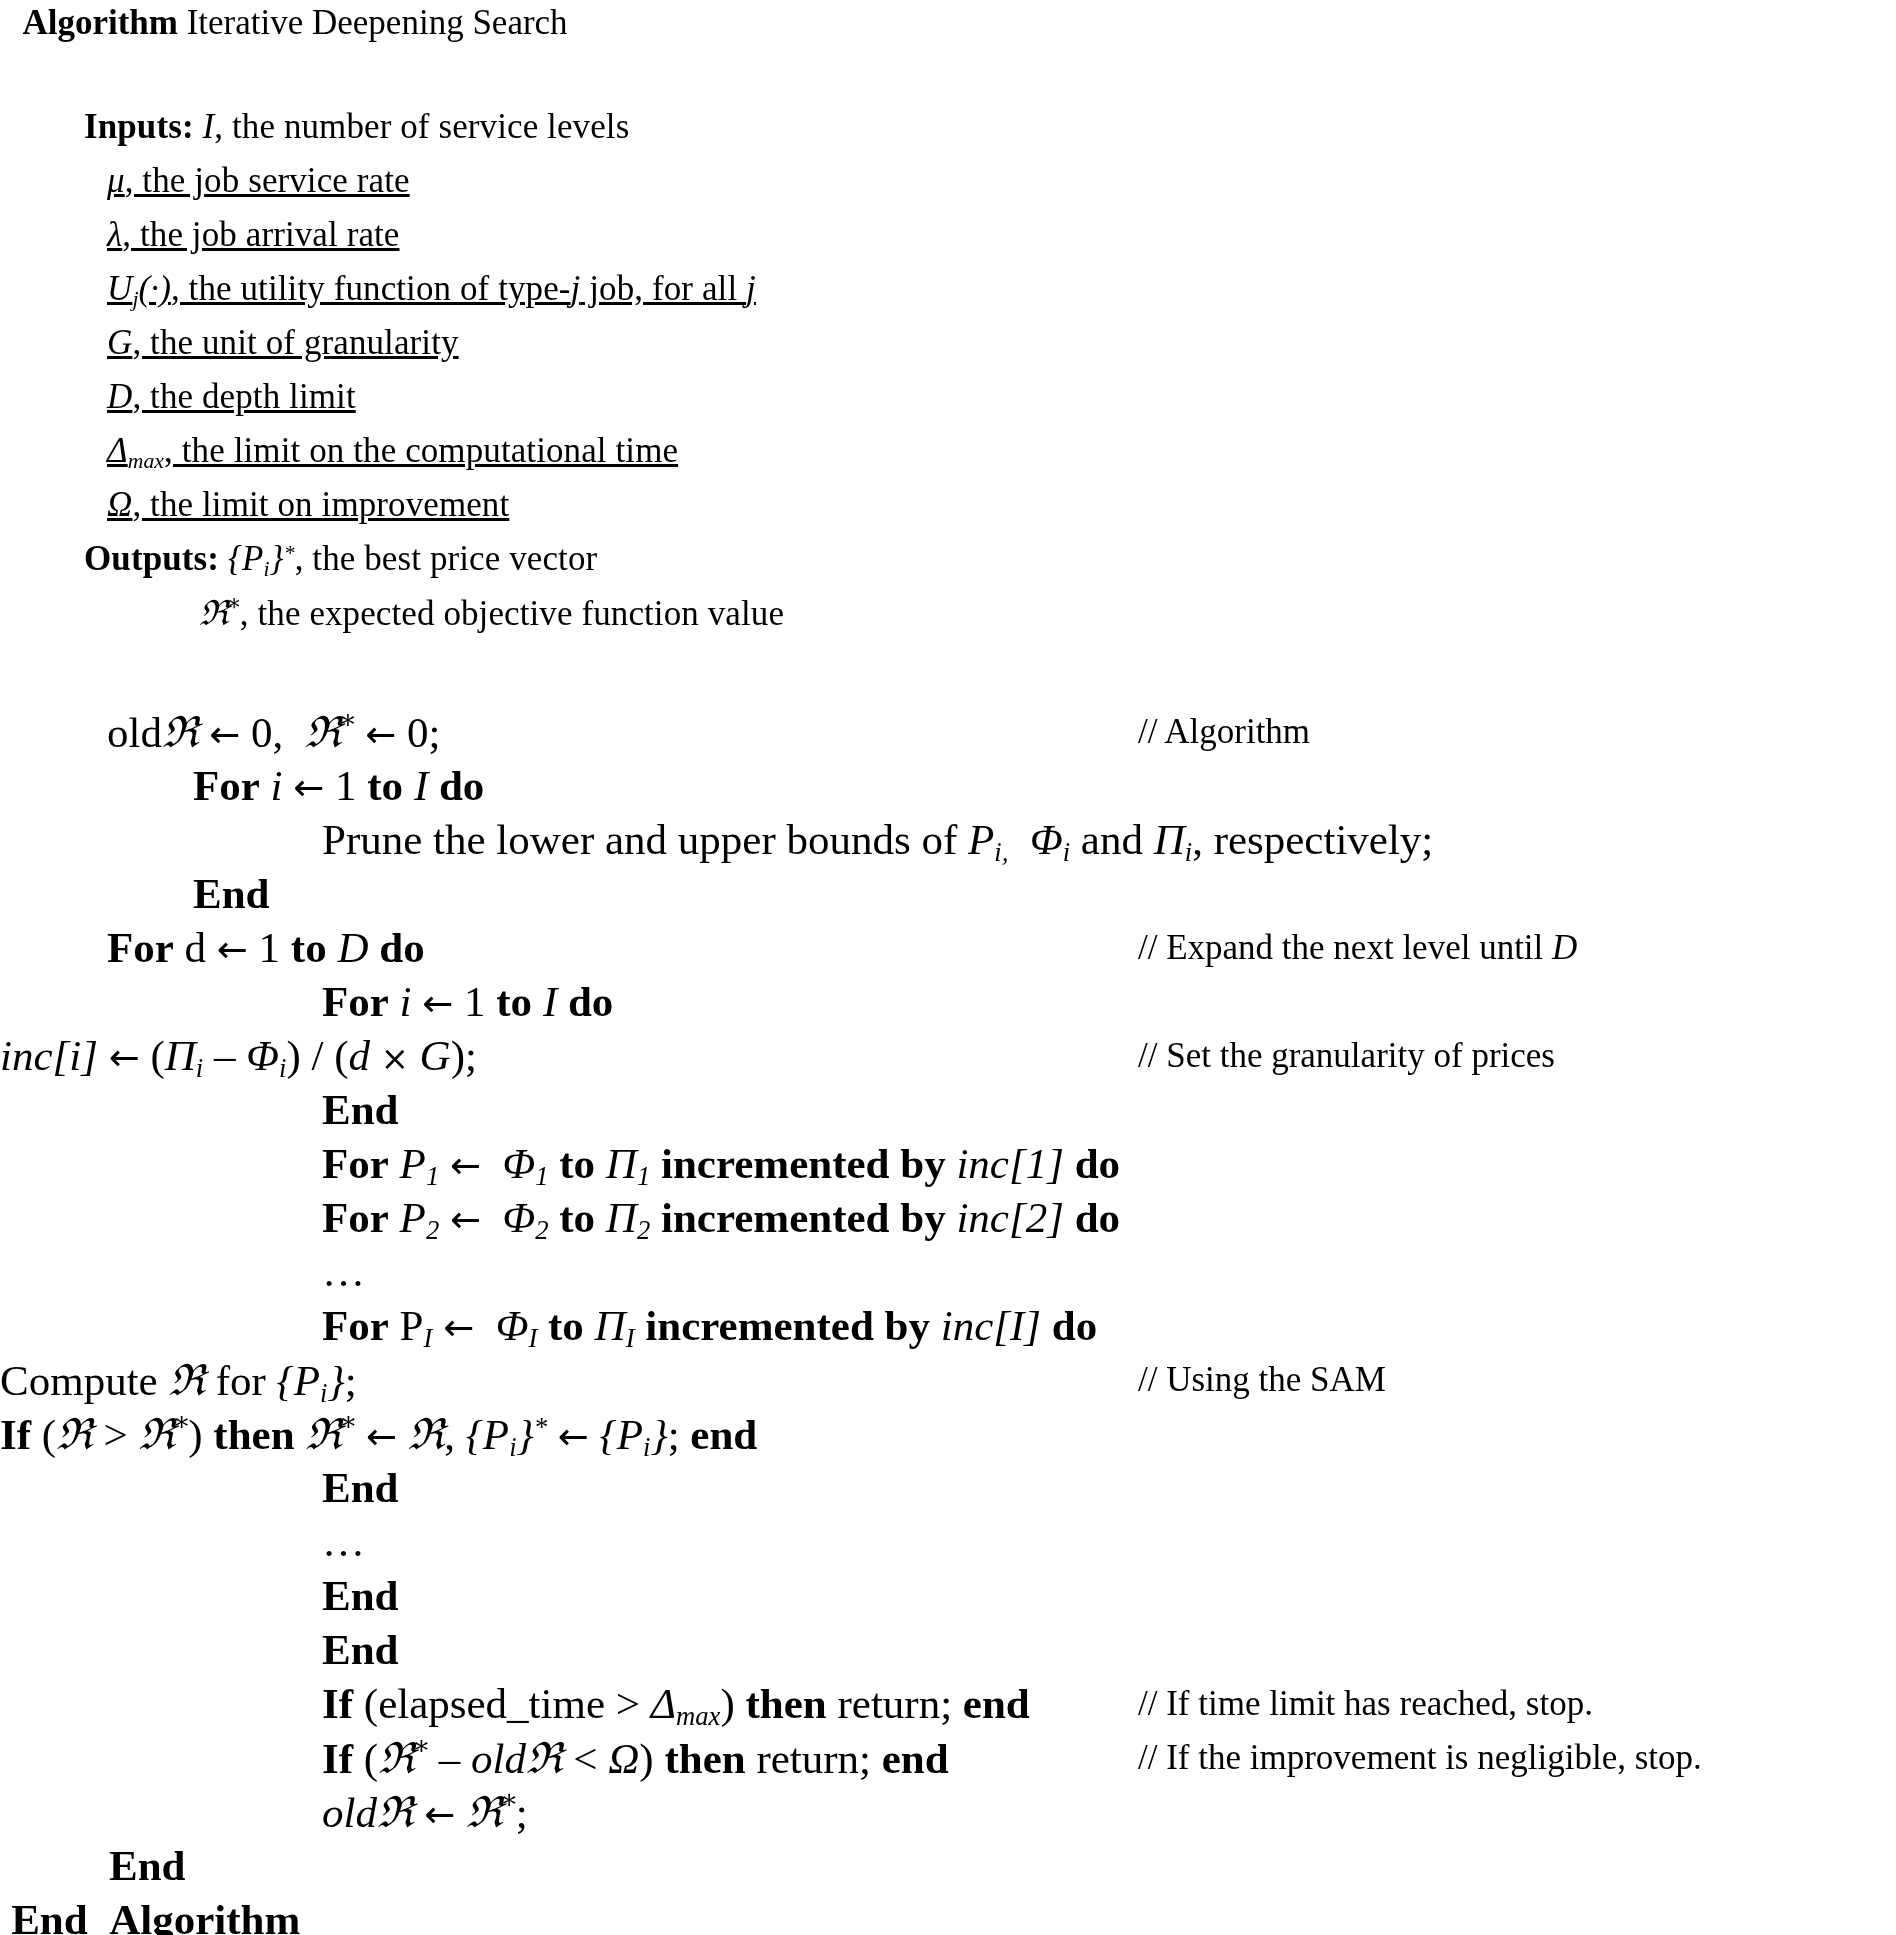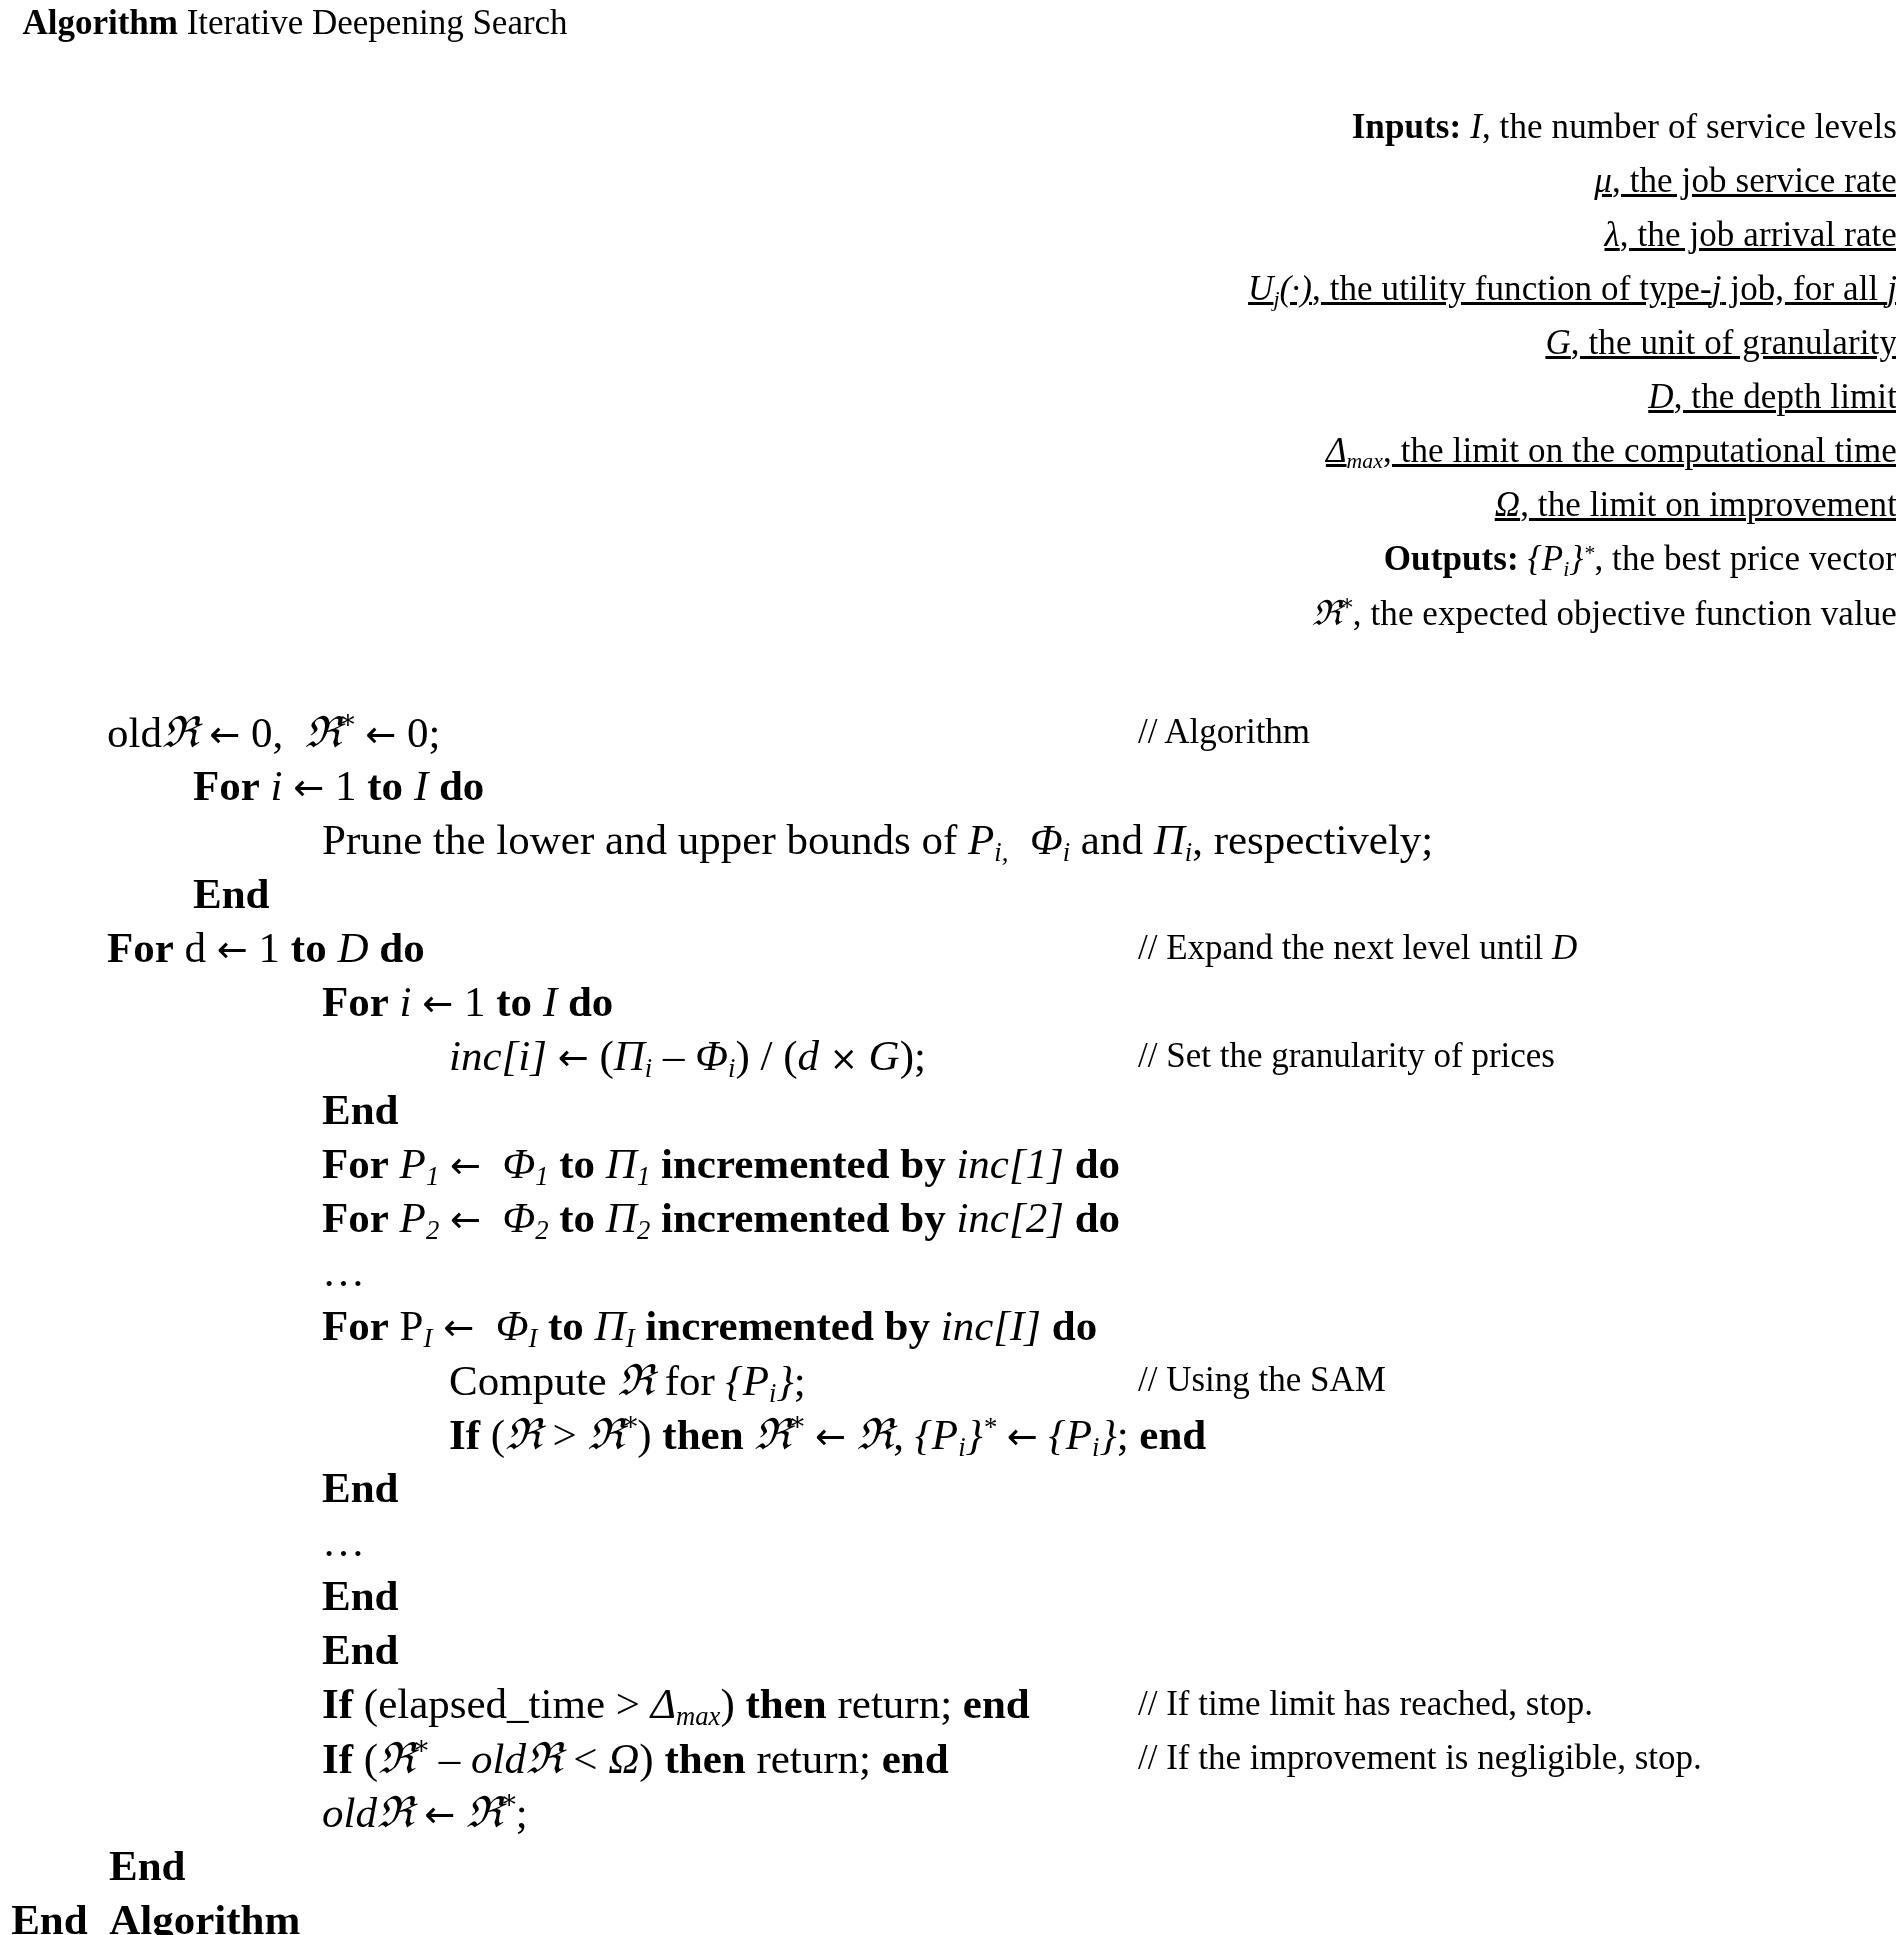--- a/index.html
+++ b/index.html
@@ -14,21 +14,20 @@
     font-family: "Liberation Serif", "DejaVu Serif", serif;
     color: #000000;
     overflow: hidden;
   }
   .page {
     position: relative;
     width: 1572px;
     height: 1936px;
     padding: 0;
     box-sizing: border-box;
-    text-align: right;
   }
 
   
   .ln {
     position: relative;
     font-size: 35px;
     line-height: 54px;
     white-space: nowrap;
     letter-spacing: 0.1px;
   }
@@ -60,21 +59,21 @@
   .kw { font-weight: bold; margin-left: 25px; }
 
   
   .x105 { padding-left: 59px; }
   .x190 { padding-left: 107px; }
   .x195 { padding-left: 109px; }
   .x335 { padding-left: 107px; text-decoration: underline; }
   .x345 { padding-left: 193px; }
   .x355 { padding-left: 199px; }
   .x575 { padding-left: 322px; }
-  .x800 { padding-left: 449px; }
+  .x800 { }
   .x20  { padding-left: 11.2px; }
 
   
   .body { position: absolute; left: 0; top: 705px; width: 1897px; }
 
   
   .cmt {
     position: absolute;
     left: 1138px;
     font-size: 35px;

